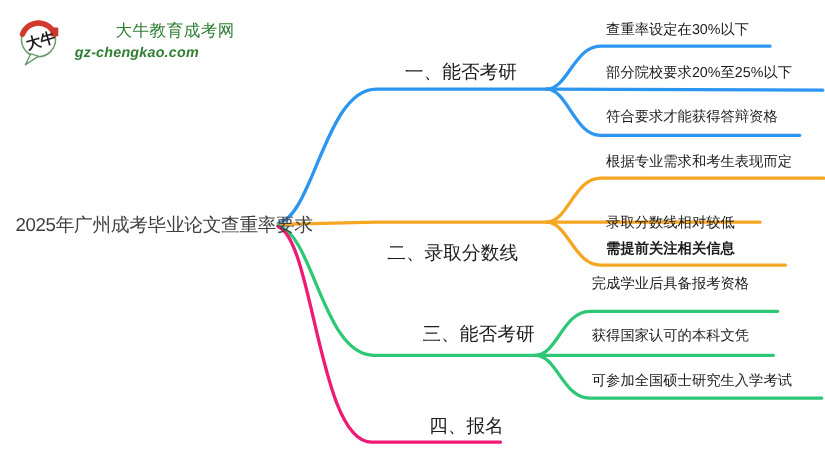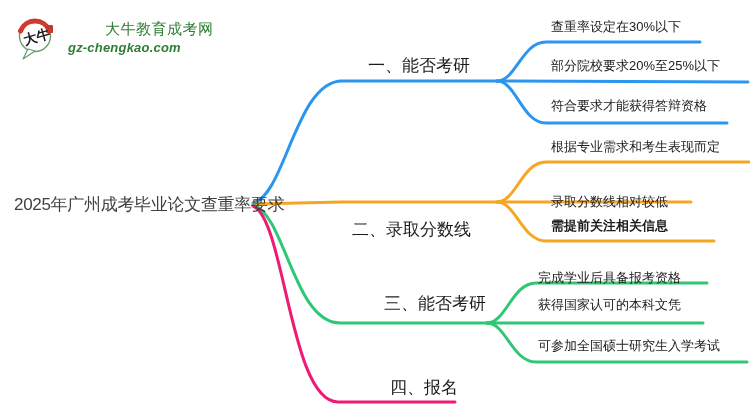--- a/index.html
+++ b/index.html
@@ -39,21 +39,21 @@
   .b2{left:352px;top:172px;margin-top:48px;}
   .b3{left:384px;top:294px;}
   .b4{left:368px;top:378px;margin-left:22px;}
 
   .s1{left:551px;top:17px;}
   .s2{left:551px;top:56px;}
   .s3{left:551px;top:96px;}
   .s4{left:551px;top:137px;}
   .s5{left:551px;top:192px;}
   .s6{left:551px;top:216px;font-weight:bold;}
-  .s7{left:538px;top:268px;}
+  .s7{left:538px;top:248px;}
   .s8{left:538px;top:295px;}
   .s9{left:538px;top:336px;}
 </style>
 </head>
 <body>
 
 <div class="stage">
 
   <svg class="lines" viewBox="0 0 750 410">
 

